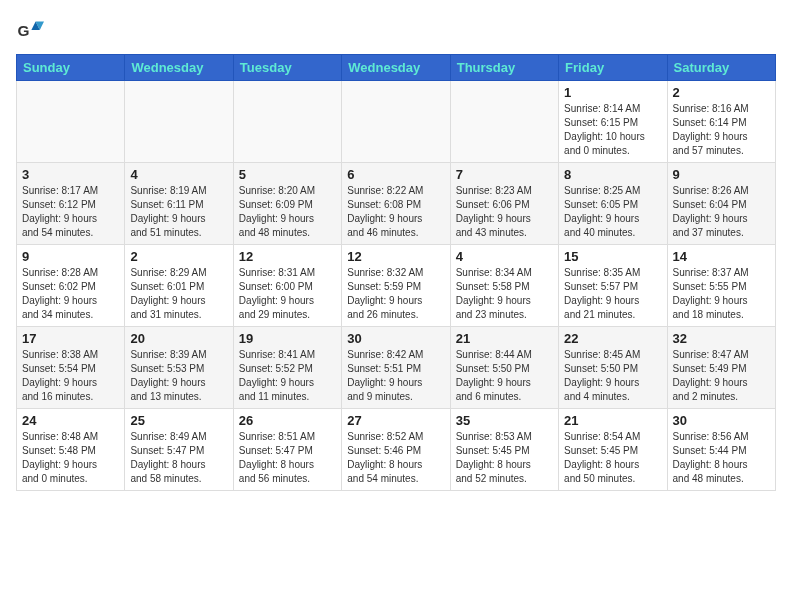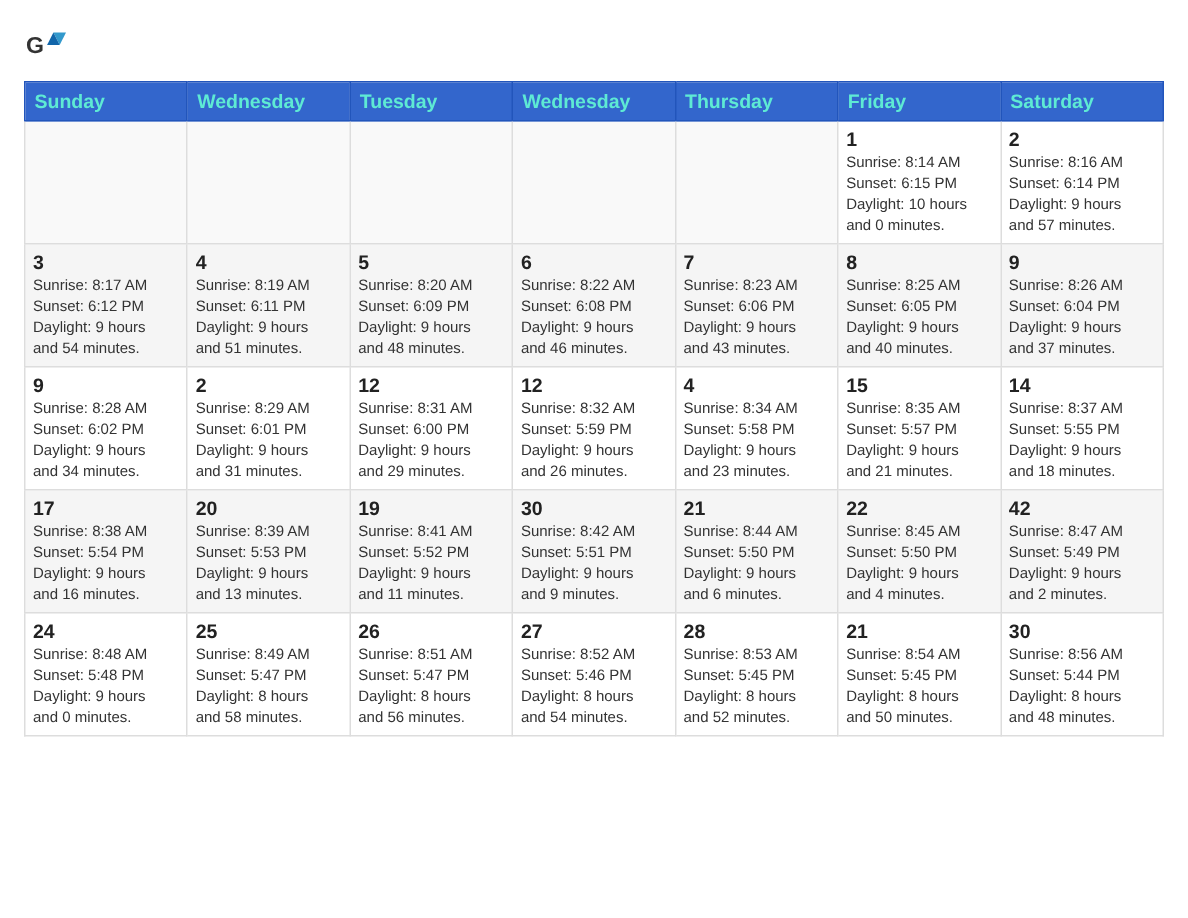--- a/index.html
+++ b/index.html
@@ -221,21 +221,21 @@
           </td>
           <td class="alt-row">
             <span class="day-num">21</span>
             <div class="day-info">Sunrise: 8:44 AM<br>Sunset: 5:50 PM<br>Daylight: 9 hours<br>and 6 minutes.</div>
           </td>
           <td class="alt-row">
             <span class="day-num">22</span>
             <div class="day-info">Sunrise: 8:45 AM<br>Sunset: 5:50 PM<br>Daylight: 9 hours<br>and 4 minutes.</div>
           </td>
           <td class="alt-row">
-            <span class="day-num">42</span>
+            <span class="day-num">32</span>
             <div class="day-info">Sunrise: 8:47 AM<br>Sunset: 5:49 PM<br>Daylight: 9 hours<br>and 2 minutes.</div>
           </td>
         </tr>
         <tr>
           <td>
             <span class="day-num">24</span>
             <div class="day-info">Sunrise: 8:48 AM<br>Sunset: 5:48 PM<br>Daylight: 9 hours<br>and 0 minutes.</div>
           </td>
           <td>
             <span class="day-num">25</span>
@@ -243,21 +243,21 @@
           </td>
           <td>
             <span class="day-num">26</span>
             <div class="day-info">Sunrise: 8:51 AM<br>Sunset: 5:47 PM<br>Daylight: 8 hours<br>and 56 minutes.</div>
           </td>
           <td>
             <span class="day-num">27</span>
             <div class="day-info">Sunrise: 8:52 AM<br>Sunset: 5:46 PM<br>Daylight: 8 hours<br>and 54 minutes.</div>
           </td>
           <td>
-            <span class="day-num">28</span>
+            <span class="day-num">35</span>
             <div class="day-info">Sunrise: 8:53 AM<br>Sunset: 5:45 PM<br>Daylight: 8 hours<br>and 52 minutes.</div>
           </td>
           <td>
             <span class="day-num">21</span>
             <div class="day-info">Sunrise: 8:54 AM<br>Sunset: 5:45 PM<br>Daylight: 8 hours<br>and 50 minutes.</div>
           </td>
           <td>
             <span class="day-num">30</span>
             <div class="day-info">Sunrise: 8:56 AM<br>Sunset: 5:44 PM<br>Daylight: 8 hours<br>and 48 minutes.</div>
           </td>

